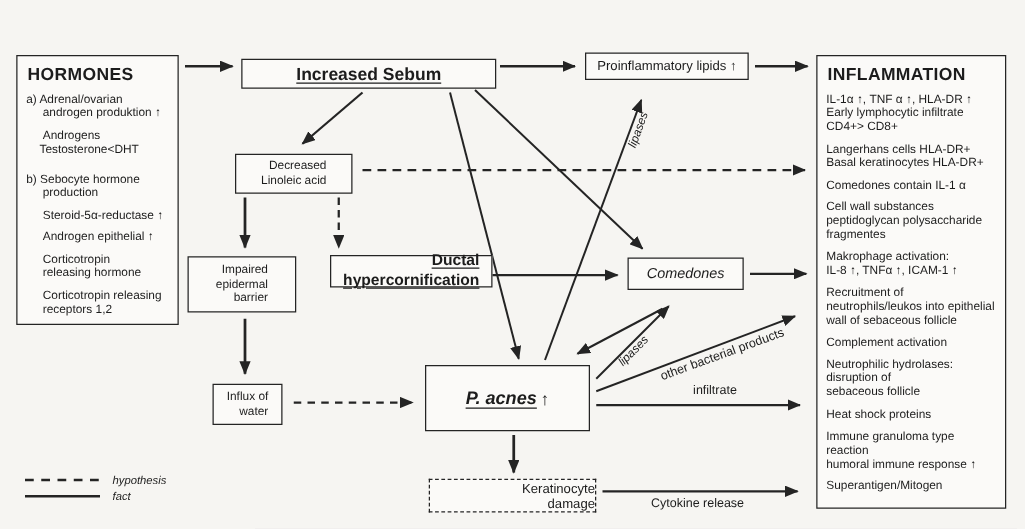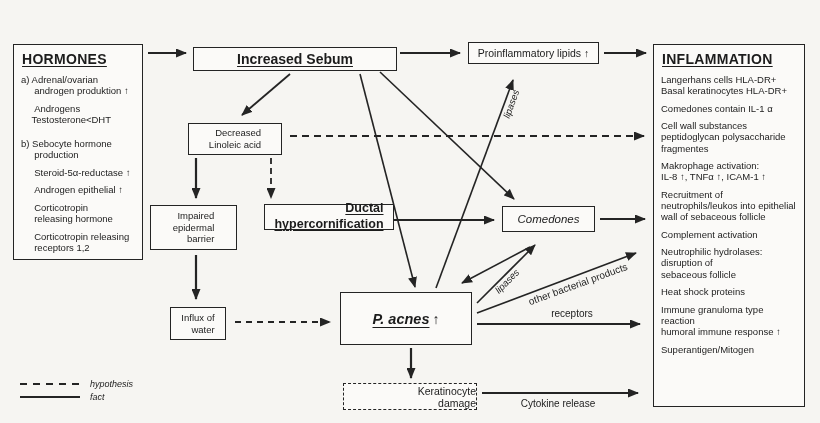--- a/index.html
+++ b/index.html
@@ -10,21 +10,21 @@
   }
   .arrow-layer { position:absolute; left:0; top:0; width:820px; height:423px; pointer-events:none; }
   .box {
     position:absolute; box-sizing:border-box;
     background:#fbfaf8; border:1.6px solid #242424;
     display:flex; align-items:center; justify-content:center; text-align:right;
   }
   .box.dashed { border-style:dashed;padding-left:44px; }
   .ml { white-space:pre-wrap; }
   .panel { display:block; text-align:left; padding:5px 6px 4px 7px; }
-  .panel-title { font-weight:bold; font-size:14px; text-decoration:underline; text-underline-offset:2px; letter-spacing:.3px; margin:1px 0 7px 1px; }
+  .panel-title { font-weight:bold; font-size:14px; text-underline-offset:2px; letter-spacing:.3px; margin:1px 0 7px 1px; }
   .panel p { margin:0 0 6.5px 0; font-size:9.5px; line-height:1.17; }
   .panel p.gap-top { margin-top:13px; }
   .title-md { font-weight:bold; font-size:14px; text-decoration:underline; text-underline-offset:2px; }
   .title-sm { font-weight:bold; font-size:12.5px; line-height:1.25; text-decoration:underline; text-underline-offset:2px; }
   .txt-md { font-size:10.5px; }
   .txt-sm { font-size:9.5px; line-height:1.22; }
   .txt-comedones { font-size:11.5px; }
   .pacnes { font-weight:bold; font-style:italic; font-size:14.5px; text-decoration:underline; text-underline-offset:3px; }
   .pacnes-up { font-weight:normal; font-style:normal; font-size:14px; text-decoration:none; display:inline-block; margin-left:3px; }
   .flowlabel {
@@ -127,20 +127,23 @@
   <div class="box" style="left:502px; top:206px; width:93px; height:26px;font-style:italic;">
     <span class="txt-comedones">Comedones</span>
   </div>
 
   <div class="box dashed" style="left:343px; top:383px; width:134px; height:27px;">
     <span class="txt-md">Keratinocyte damage</span>
   </div>
 
   <div class="box panel" style="left:653px; top:44px; width:152px; height:363px;">
     <div class="panel-title">INFLAMMATION</div>
+    <p class="ml">IL-1α ↑, TNF α ↑, HLA-DR ↑
+Early lymphocytic infiltrate
+CD4+&gt; CD8+</p>
     <p class="ml">Langerhans cells HLA-DR+
 Basal keratinocytes HLA-DR+</p>
     <p class="ml">Comedones contain IL-1 α</p>
     <p class="ml">Cell wall substances
 peptidoglycan polysaccharide
 fragmentes</p>
     <p class="ml">Makrophage activation:
 IL-8 ↑, TNFα ↑, ICAM-1 ↑</p>
     <p class="ml">Recruitment of
 neutrophils/leukos into epithelial
@@ -152,19 +155,19 @@
     <p class="ml">Heat shock proteins</p>
     <p class="ml">Immune granuloma type
 reaction
 humoral immune response ↑</p>
     <p class="ml">Superantigen/Mitogen</p>
   </div>
 
   <div class="flowlabel it" style="left:511px; top:104px; transform:translate(-50%,-50%) rotate(-70deg);">lipases</div>
   <div class="flowlabel it" style="left:507px; top:281px; transform:translate(-50%,-50%) rotate(-45deg);">lipases</div>
   <div class="flowlabel" style="left:578px; top:284px; font-size:10px; transform:translate(-50%,-50%) rotate(-20deg);">other bacterial products</div>
-  <div class="flowlabel" style="left:572px; top:313px; font-size:10px; transform:translate(-50%,-50%);">receptors</div>
+  <div class="flowlabel" style="left:572px; top:313px; font-size:10px; transform:translate(-50%,-50%);">infiltrate</div>
   <div class="flowlabel" style="left:558px; top:403px; font-size:10px; transform:translate(-50%,-50%);">Cytokine release</div>
 
   <div class="legend-label" style="left:90px; top:379px;">hypothesis</div>
   <div class="legend-label" style="left:90px; top:392px;">fact</div>
 
 </div>
 
 </body></html>

